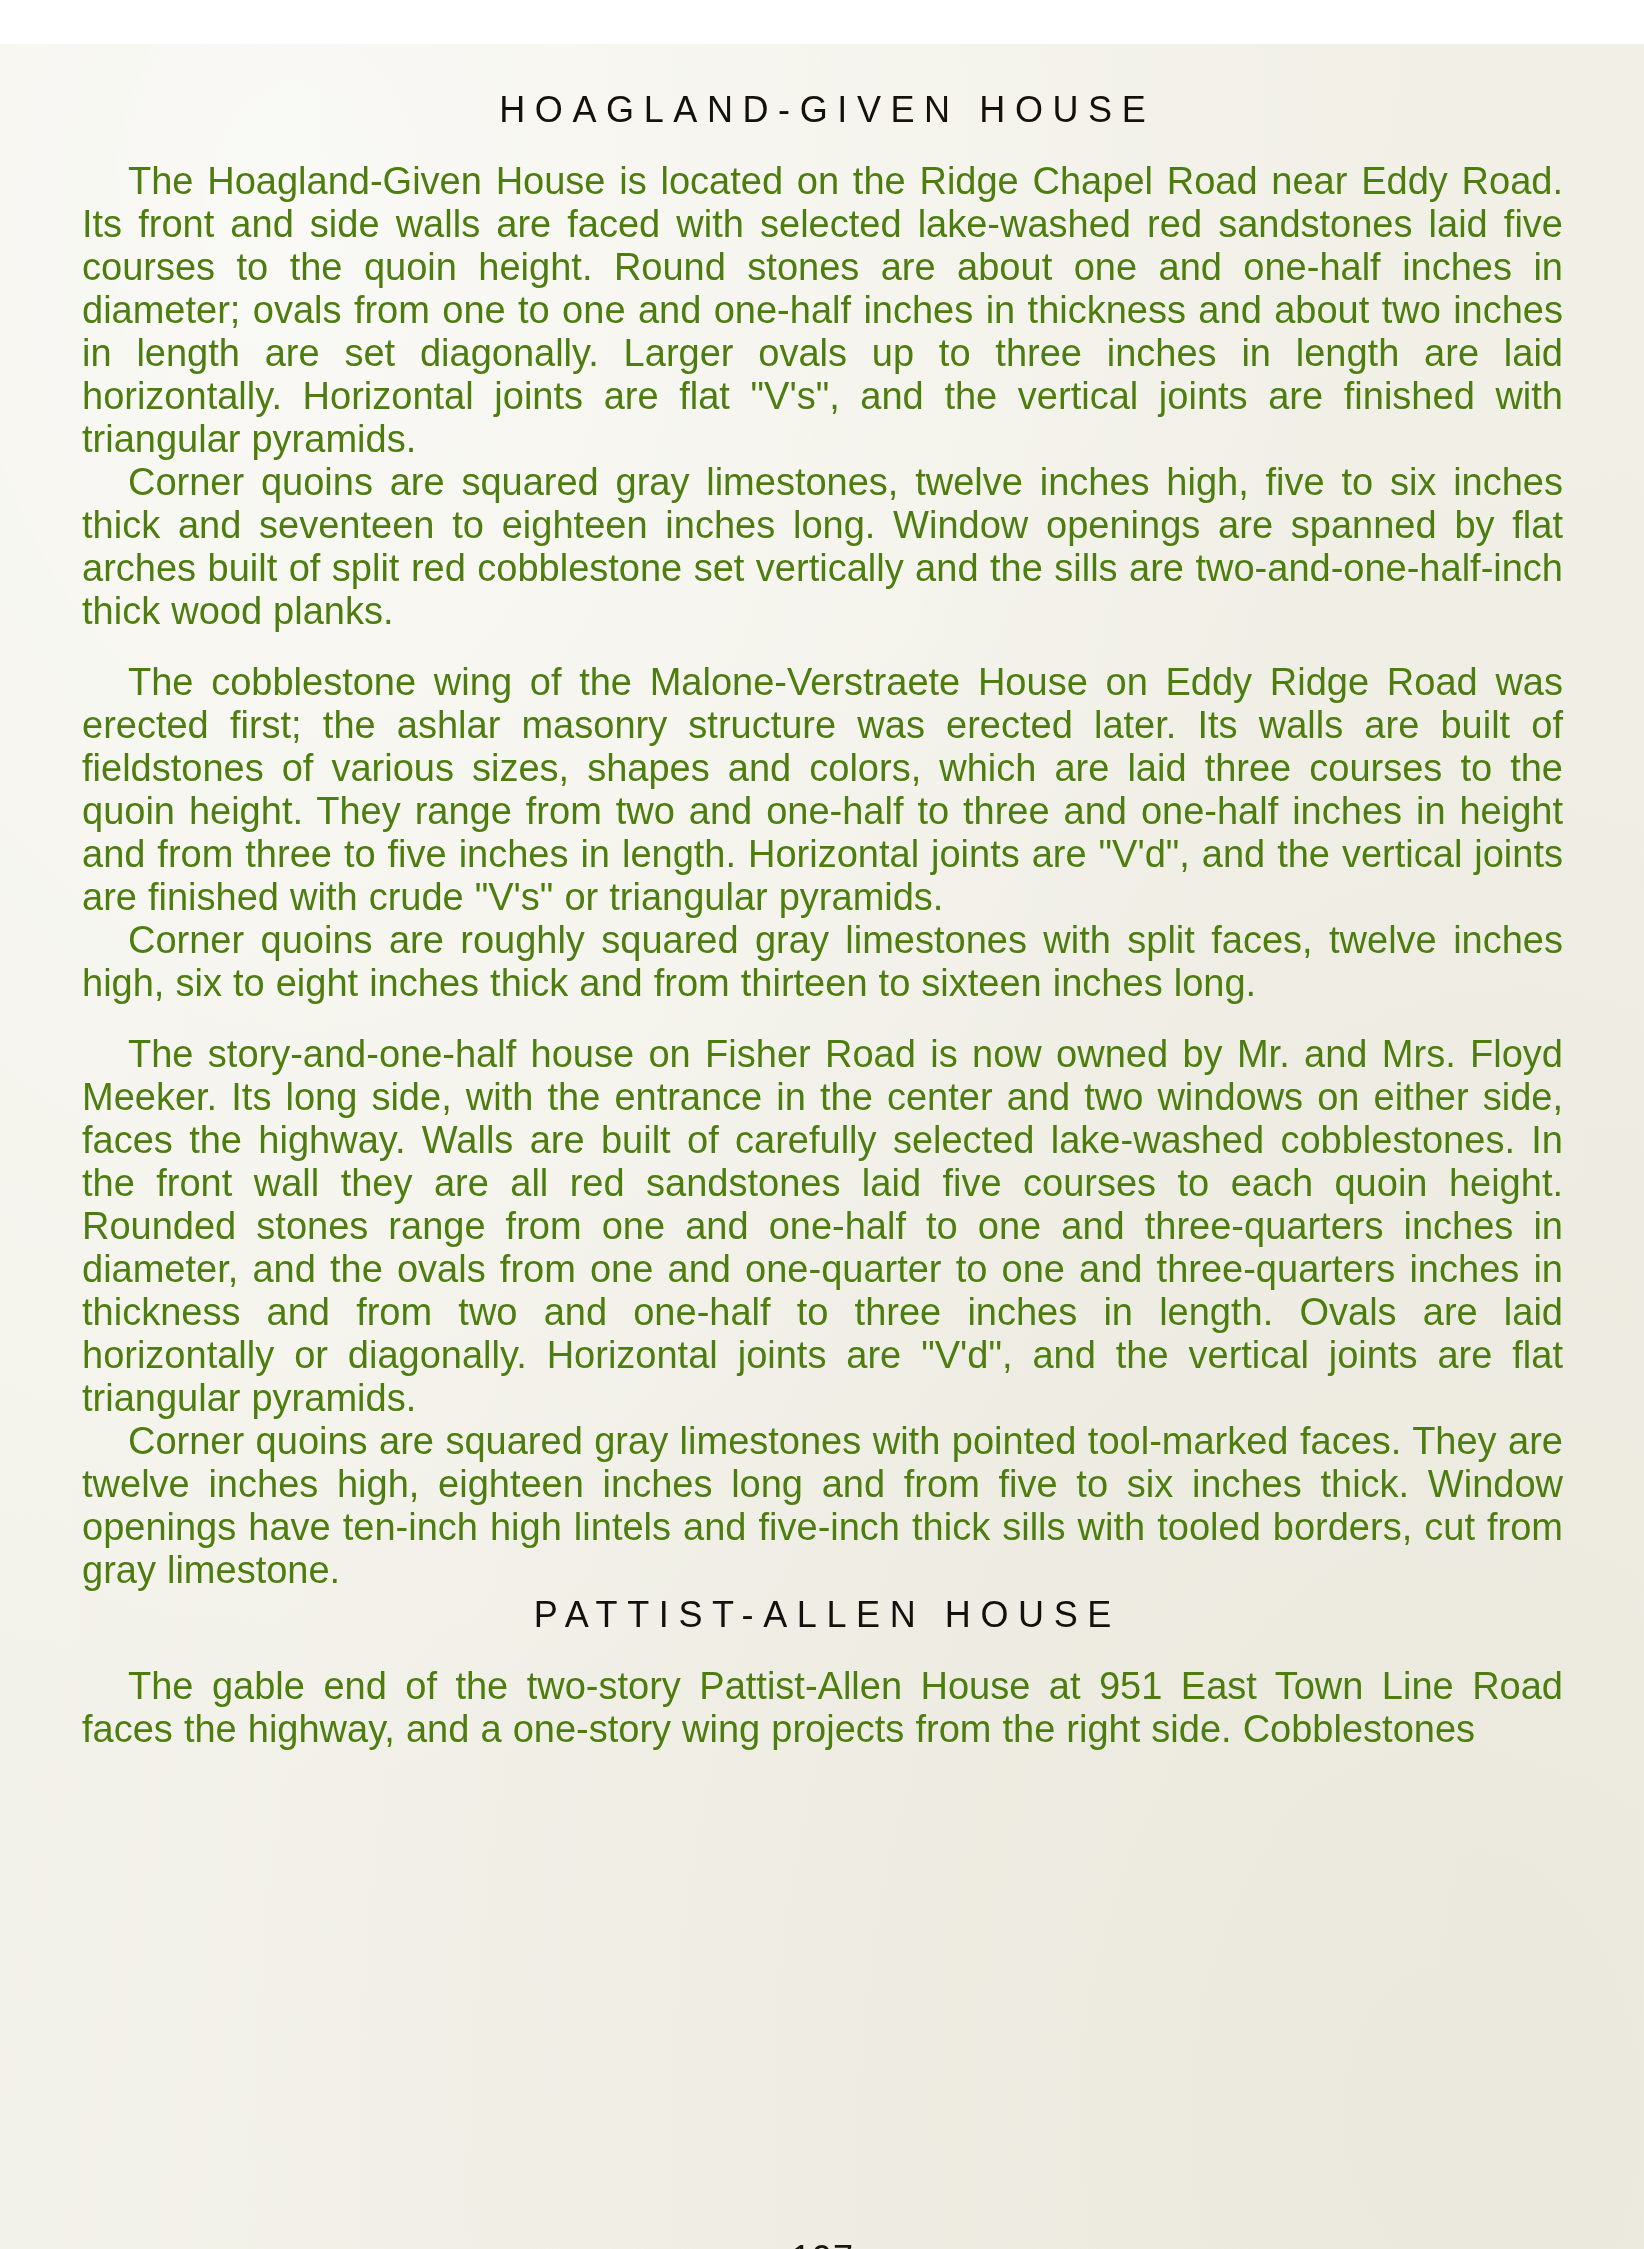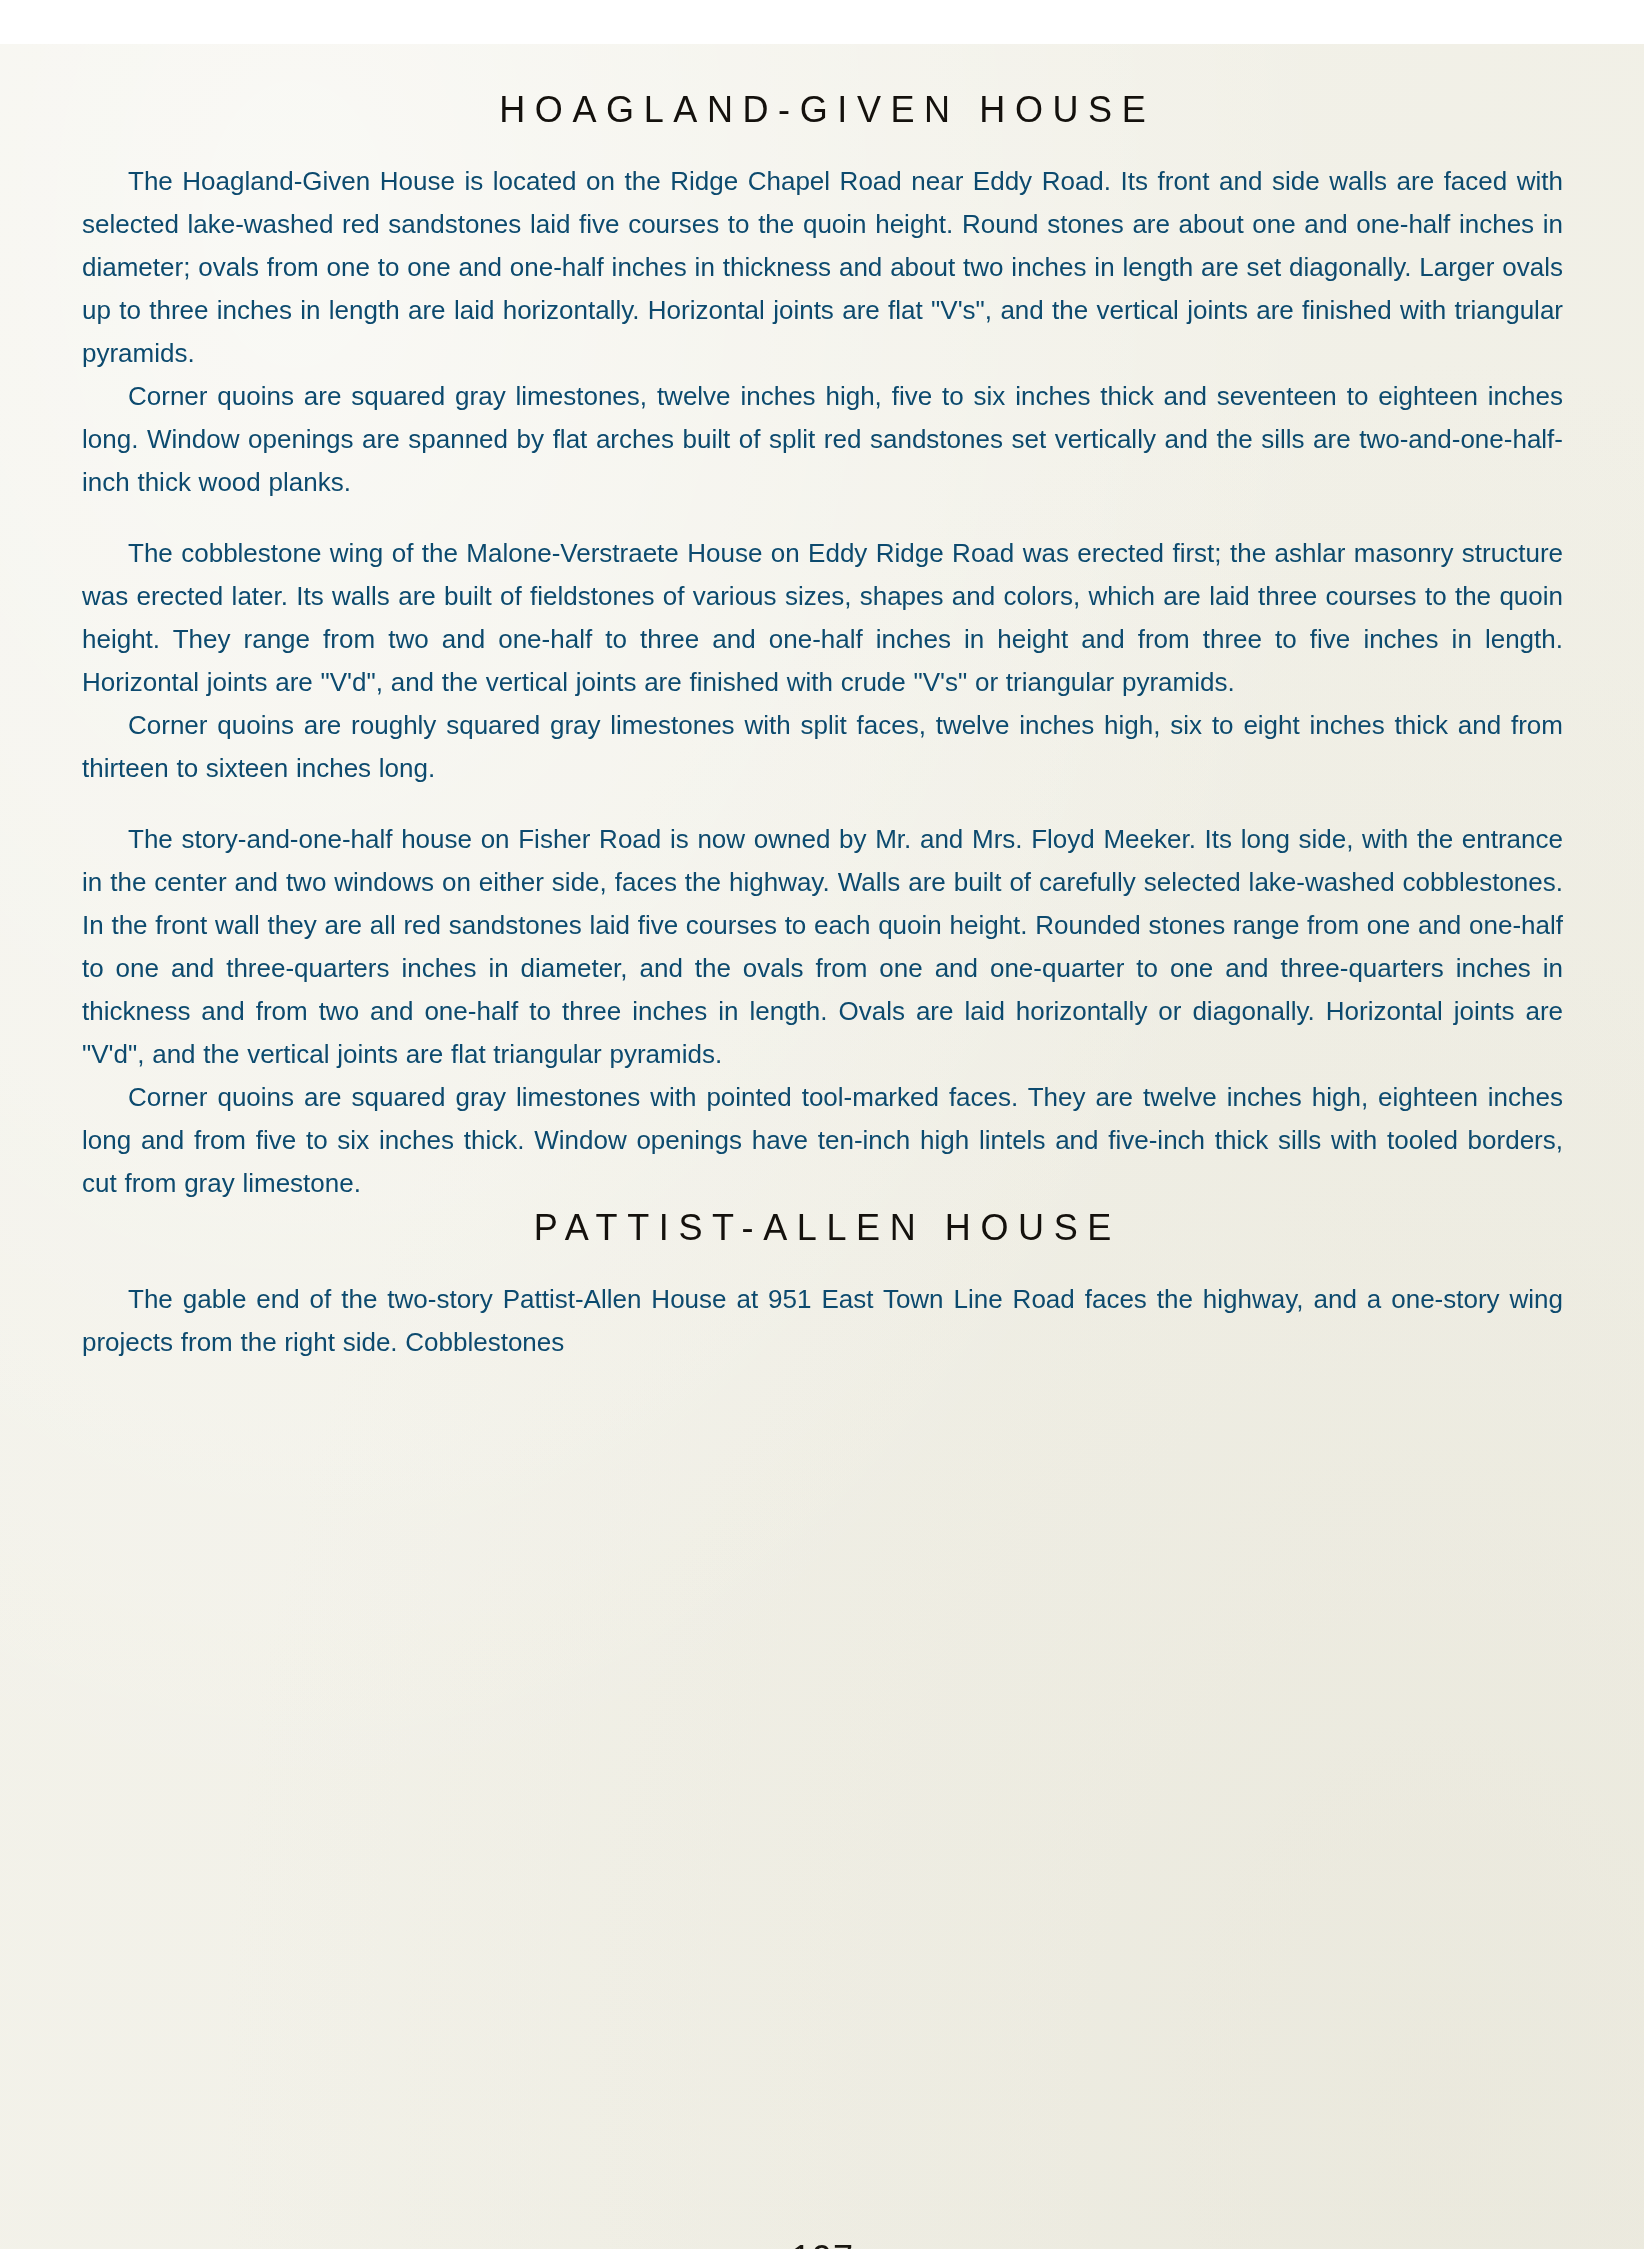--- a/index.html
+++ b/index.html
@@ -48,27 +48,27 @@
     text-indent: 9.6px;
     margin: 0;
     line-height: 1.25;
     color: #14110d;
   }
 
   .title-gap-1 { margin-top: 0; }
   .title-gap-2 { margin-top: 56px; }
 
   p.body-par {
-    font-size: 26px;
+    font-size: 38px;
     line-height: 43px;
     text-align: justify;
     text-justify: inter-word;
     margin: 0;
     text-indent: 46px;
-    color: #0c4a6e;
+    color: #4d7c0f;
     word-spacing: 0.5px;
     hyphens: none;
   }
 
   p.after-title {
     margin-top: 28px;
   }
 
   p.tight {
     margin-top: 0;
@@ -86,21 +86,21 @@
   }
 </style>
 </head>
 <body>
 
 <div class="page">
   <div class="content">
 
     <h1 class="section-title title-gap-1">HOAGLAND-GIVEN HOUSE</h1>
     <p class="body-par after-title">The Hoagland-Given House is located on the Ridge Chapel Road near Eddy Road. Its front and side walls are faced with selected lake-washed red sandstones laid five courses to the quoin height. Round stones are about one and one-half inches in diameter; ovals from one to one and one-half inches in thickness and about two inches in length are set diagonally. Larger ovals up to three inches in length are laid horizontally. Horizontal joints are flat "V's", and the vertical joints are finished with triangular pyramids.</p>
-    <p class="body-par tight">Corner quoins are squared gray limestones, twelve inches high, five to six inches thick and seventeen to eighteen inches long. Window openings are spanned by flat arches built of split red sandstones set vertically and the sills are two-and-one-half-inch thick wood planks.</p>
+    <p class="body-par tight">Corner quoins are squared gray limestones, twelve inches high, five to six inches thick and seventeen to eighteen inches long. Window openings are spanned by flat arches built of split red cobblestone set vertically and the sills are two-and-one-half-inch thick wood planks.</p>
 
     <p class="body-par after-title">The cobblestone wing of the Malone-Verstraete House on Eddy Ridge Road was erected first; the ashlar masonry structure was erected later. Its walls are built of fieldstones of various sizes, shapes and colors, which are laid three courses to the quoin height. They range from two and one-half to three and one-half inches in height and from three to five inches in length. Horizontal joints are "V'd", and the vertical joints are finished with crude "V's" or triangular pyramids.</p>
     <p class="body-par tight">Corner quoins are roughly squared gray limestones with split faces, twelve inches high, six to eight inches thick and from thirteen to sixteen inches long.</p>
 
     <p class="body-par after-title">The story-and-one-half house on Fisher Road is now owned by Mr. and Mrs. Floyd Meeker. Its long side, with the entrance in the center and two windows on either side, faces the highway. Walls are built of carefully selected lake-washed cobblestones. In the front wall they are all red sandstones laid five courses to each quoin height. Rounded stones range from one and one-half to one and three-quarters inches in diameter, and the ovals from one and one-quarter to one and three-quarters inches in thickness and from two and one-half to three inches in length. Ovals are laid horizontally or diagonally. Horizontal joints are "V'd", and the vertical joints are flat triangular pyramids.</p>
     <p class="body-par tight">Corner quoins are squared gray limestones with pointed tool-marked faces. They are twelve inches high, eighteen inches long and from five to six inches thick. Window openings have ten-inch high lintels and five-inch thick sills with tooled borders, cut from gray limestone.</p>
 
     <h1 class="section-title title-gap-2">PATTIST-ALLEN HOUSE</h1>
     <p class="body-par after-title">The gable end of the two-story Pattist-Allen House at 951 East Town Line Road faces the highway, and a one-story wing projects from the right side. Cobblestones</p>
 

